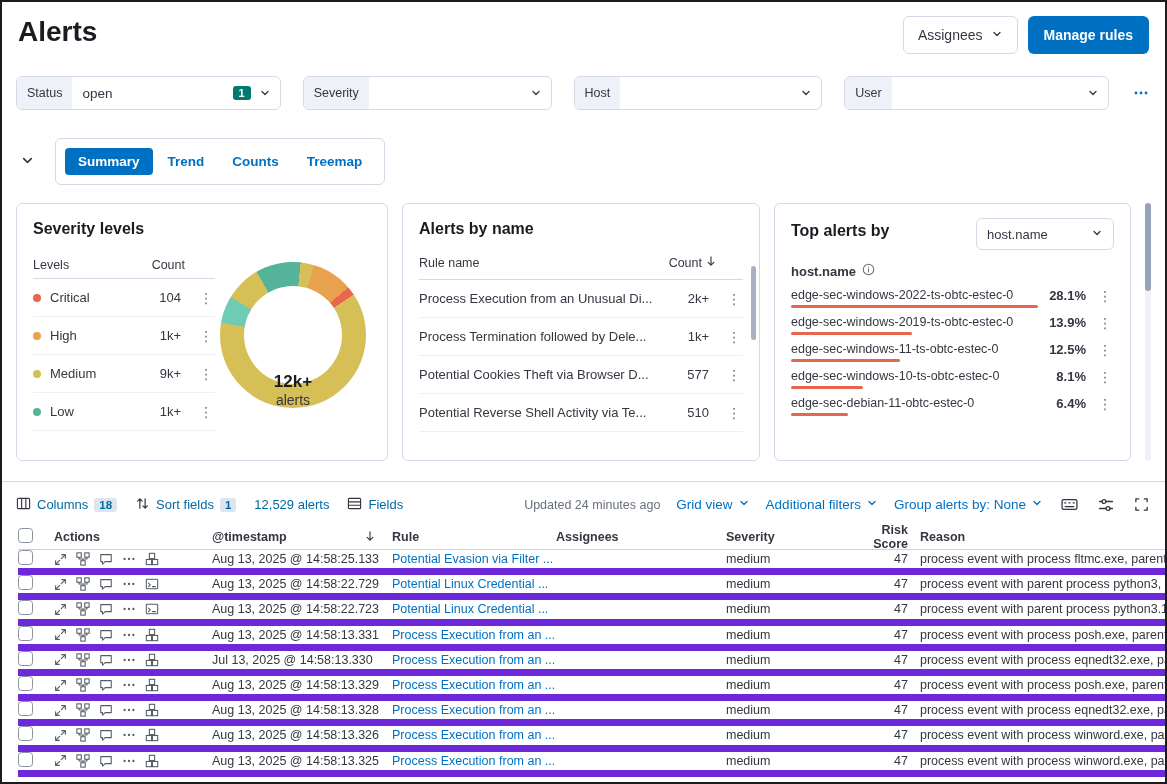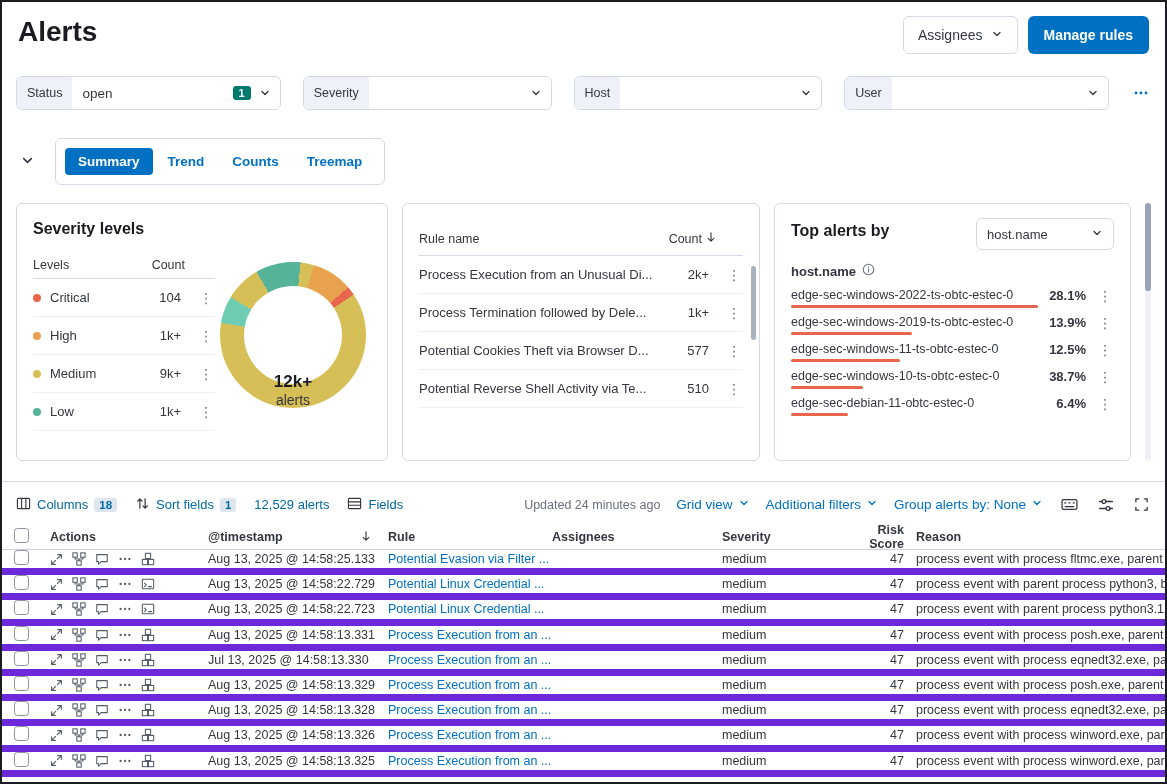--- a/index.html
+++ b/index.html
@@ -90,21 +90,21 @@
   .tt-left { display:flex; align-items:center; gap:18px; }
   .tt-item { display:flex; align-items:center; gap:6px; color:#0369a1; background:none; border:none; font-size:13px; padding:0; }
   .count-badge { background:#dfe5ef; border-radius:3px; padding:1px 5px; font-size:11.5px; font-weight:700; }
   .tt-right { margin-left:auto; display:flex; align-items:center; gap:16px; }
   .updated { color:#69707d; font-size:12.5px; }
   .tt-link { color:#0071c2; font-weight:500; display:flex; gap:5px; align-items:center; background:none; border:none; font-size:13.5px; padding:0; }
   .tt-icon { background:none; border:none; padding:2px; display:flex; }
 
   
   .grid-header, .grid-row { display:grid; grid-template-columns:36px 158px 180px 164px 170px 120px 66px 1fr;
-    align-items:center; padding-left:12px; }
+    align-items:center; padding-left:0;margin-left:16px; }
   .grid-header { height:27px; border-bottom:1px solid #ccd2dd; font-weight:700; font-size:12.5px; }
   .grid-row { height:25.2px; border-bottom:7px solid #6d28d9; font-size:12.5px; }
   .cb { display:inline-block; width:15px; height:15px; border:1px solid #8b919e; border-radius:3.5px; background:#fff; }
   .gcell { min-width:0; }
   .actions-cell { display:flex; align-items:center; gap:9px; }
   .icon-btn { background:none; border:none; padding:0; display:flex; align-items:center; }
   .ts-head { display:flex; align-items:center; justify-content:space-between; padding-right:16px; }
   .rule-link { color:#0071c2; text-decoration:none; white-space:nowrap; overflow:hidden; display:block; }
   .risk-cell { text-align:right; padding-right:4px; }
   .risk-head { text-align:right; padding-right:4px; }
@@ -233,20 +233,21 @@
           <div class="donut-center">
             <span class="big">12k+</span>
             <span class="small">alerts</span>
           </div>
         </div>
       </div>
     </div>
   </section>
 
   <section class="panel panel-byname">
+    <div class="panel-title">Alerts by name</div>
     <div class="bn-head">
       <span>Rule name</span>
       <span class="h-count">
         <span>Count</span>
         <span id="bn-sort-icon"><svg width="12" height="12" viewBox="0 0 16 16" fill="none" stroke="#343741" stroke-width="1.5" stroke-linecap="round" stroke-linejoin="round">
               <path d="M8 2.5v11M4.2 9.8L8 13.5l3.8-3.7"></path>
             </svg></span>
       </span>
     </div>
     <div id="bn-rows">
@@ -314,21 +315,21 @@
       <div class="ta-bar" style="width:44%"></div>
     </div>
     <span class="ta-pct">12.5%</span>
     <button class="menu-dots">⋮</button>
   </div>
   <div class="ta-row">
     <div class="ta-left">
       <span class="ta-name">edge-sec-windows-10-ts-obtc-estec-0</span>
       <div class="ta-bar" style="width:29%"></div>
     </div>
-    <span class="ta-pct">38.7%</span>
+    <span class="ta-pct">8.1%</span>
     <button class="menu-dots">⋮</button>
   </div>
   <div class="ta-row">
     <div class="ta-left">
       <span class="ta-name">edge-sec-debian-11-obtc-estec-0</span>
       <div class="ta-bar" style="width:23%"></div>
     </div>
     <span class="ta-pct">6.4%</span>
     <button class="menu-dots">⋮</button>
   </div>

